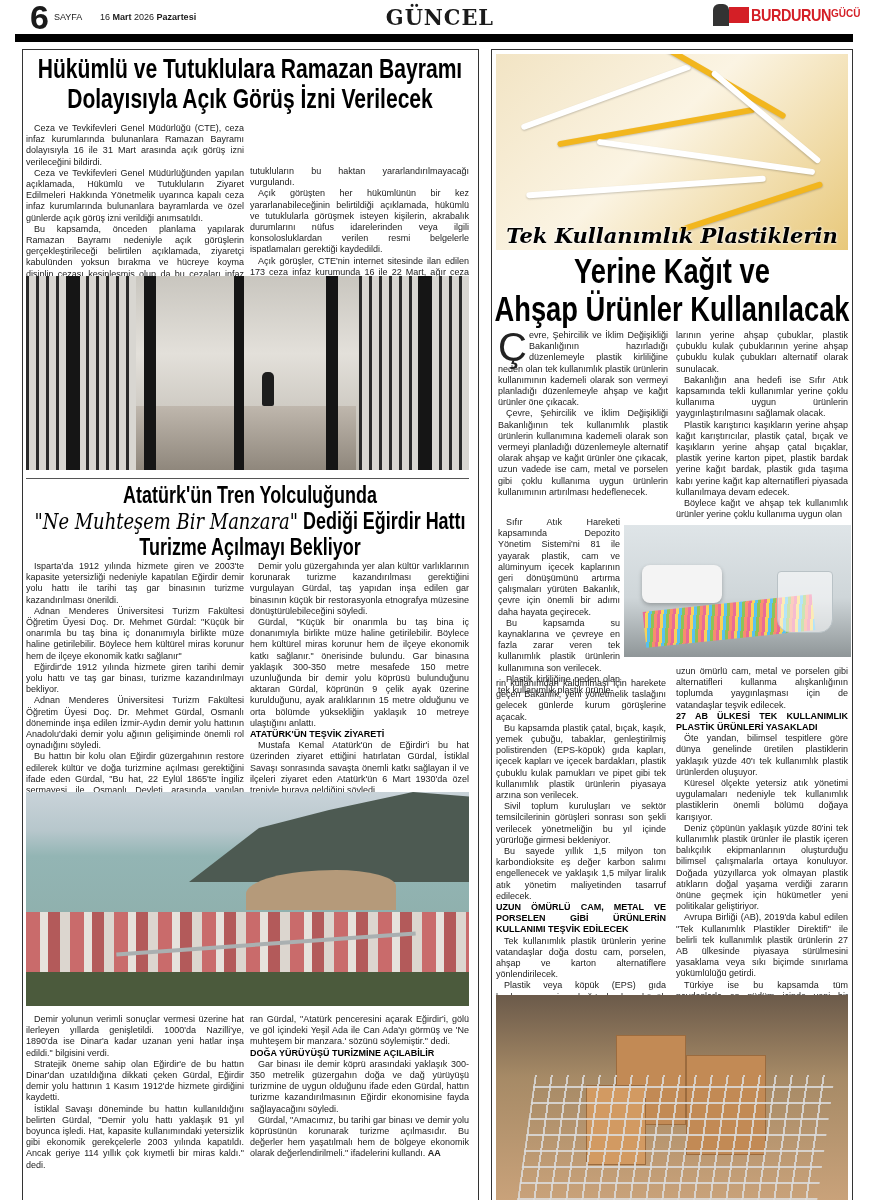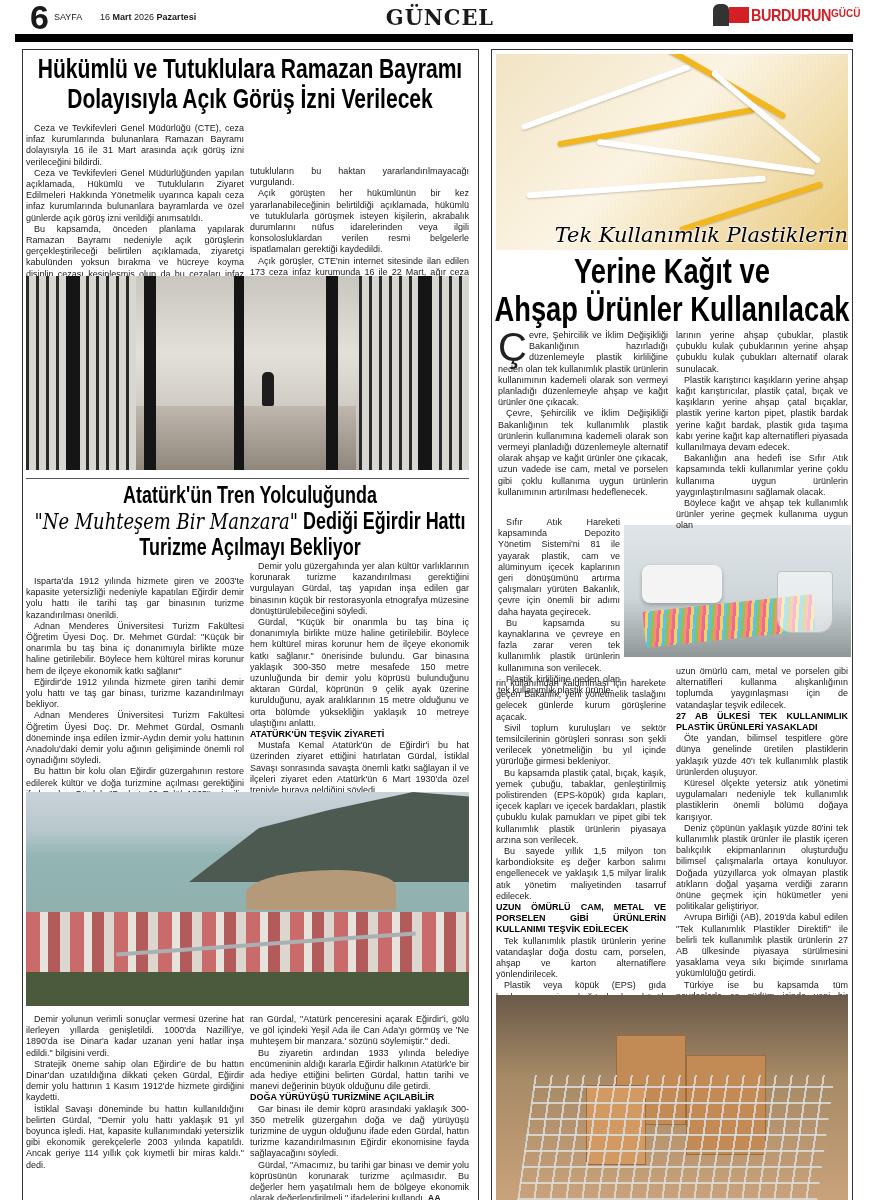--- a/index.html
+++ b/index.html
@@ -36,21 +36,21 @@
 .sep{position:absolute;left:26px;top:478px;width:443px;height:1px;background:#555}
 .lake{left:26px;top:792px;width:443px;height:214px;background:linear-gradient(180deg,#c9d3d9 0%,#b7c7cc 18%,#93b5b4 30%,#8fb0ad 60%,#6c7b6a 100%)}
 .lake .mtn{position:absolute;right:0;top:0;width:280px;height:90px;background:#4d5a52;clip-path:polygon(0 100%,25% 40%,50% 20%,80% 0,100% 5%,100% 100%)}
 .lake .town{position:absolute;left:0;top:120px;width:443px;height:60px;background:repeating-linear-gradient(90deg,#c96b6b 0 14px,#e6e2dc 14px 22px,#b35a5a 22px 34px,#dcd6cf 34px 44px)}
 .lake .beach{position:absolute;left:220px;top:78px;width:150px;height:40px;background:#b59a7a;border-radius:60% 40% 0 0}
 .lake .trees{position:absolute;left:0;top:180px;width:443px;height:34px;background:#4b5a3c}
 .lake .bridge{position:absolute;left:90px;top:150px;width:300px;height:4px;background:#aab0b1;transform:rotate(-4deg)}
 .cutlery{left:496px;top:54px;width:352px;height:196px;background:linear-gradient(135deg,#f2e4c4 0%,#fbf4e3 45%,#e8c87a 100%)}
 .cutlery .fork{position:absolute;height:6px;border-radius:3px;background:#fff;box-shadow:0 1px 2px rgba(0,0,0,.2)}
 .cutlery .fork.y{background:#f2b61e}
-.kicker{position:absolute;left:496px;top:223px;width:352px;text-align:right;font-family:"DejaVu Serif",serif;font-weight:normal;font-style:italic;font-size:21px;color:#000;text-shadow:0 0 3px #fff,0 0 3px #fff}
+.kicker{position:absolute;left:496px;top:223px;width:352px;text-align:center;font-family:"DejaVu Serif",serif;font-weight:bold;font-style:italic;font-size:21px;color:#000;text-shadow:0 0 3px #fff,0 0 3px #fff}
 .dropcap{float:left;font-size:40px;line-height:34px;font-weight:normal;margin:0 2px -2px 0;font-family:"Liberation Sans",sans-serif}
 .plastic{left:624px;top:525px;width:227px;height:132px;background:linear-gradient(180deg,#dfe5e8 0%,#cfd6d9 55%,#8f9698 100%)}
 .plastic .foam{position:absolute;left:18px;top:40px;width:80px;height:38px;background:#f4f4f4;border-radius:8px;box-shadow:0 2px 4px rgba(0,0,0,.25)}
 .plastic .straws{position:absolute;left:20px;top:78px;width:170px;height:36px;background:repeating-linear-gradient(100deg,#f06292 0 3px,#ffd54f 3px 6px,#4fc3f7 6px 9px,#8bc34a 9px 12px,#ff8a65 12px 15px);transform:rotate(-6deg);opacity:.9}
 .plastic .cup{position:absolute;right:18px;top:46px;width:56px;height:62px;background:rgba(255,255,255,.55);border:1px solid #b9c2c6;border-radius:4px 4px 14px 14px}
 .cart{left:496px;top:995px;width:352px;height:205px;background:linear-gradient(180deg,#6b5a4a 0%,#a68a66 40%,#c9a27a 100%)}
 .cart .bag{position:absolute;background:#c28a55;border:1px solid #9b6b3e}
 .cart .grid{position:absolute;left:30px;top:80px;width:300px;height:125px;background:repeating-linear-gradient(90deg,rgba(220,220,220,.85) 0 2px,transparent 2px 16px),repeating-linear-gradient(0deg,rgba(220,220,220,.85) 0 2px,transparent 2px 16px);transform:skewX(-8deg)}
 </style>
 </head>
@@ -100,21 +100,21 @@
   <div class="bar" style="left:392px;width:14px"></div>
   <div class="person"></div>
 </div>
 <div class="sep"></div>
 
 <div class="hl" style="left:-40px;top:483px;width:580px;font-size:23px;">
   <div>Atatürk'ün Tren Yolculuğunda</div>
   <div><span style="font-family:'DejaVu Serif',serif;font-style:italic;font-weight:normal;">"Ne Muhteşem Bir Manzara"</span><span> Dediği Eğirdir Hattı</span></div>
   <div>Turizme Açılmayı Bekliyor</div>
 </div>
-<div class="col" style="left:26px;top:576px;width:218px;">
+<div class="col" style="left:26px;top:561px;width:218px;">
   <p>Isparta'da 1912 yılında hizmete giren ve 2003'te kapasite yetersizliği nedeniyle kapatılan Eğirdir demir yolu hattı ile tarihi taş gar binasının turizme kazandırılması önerildi.</p>
   <p>Adnan Menderes Üniversitesi Turizm Fakültesi Öğretim Üyesi Doç. Dr. Mehmet Gürdal: "Küçük bir onarımla bu taş bina iç donanımıyla birlikte müze haline getirilebilir. Böylece hem kültürel miras korunur hem de ilçeye ekonomik katkı sağlanır"</p>
   <p>Eğirdir'de 1912 yılında hizmete giren tarihi demir yolu hattı ve taş gar binası, turizme kazandırılmayı bekliyor.</p>
   <p>Adnan Menderes Üniversitesi Turizm Fakültesi Öğretim Üyesi Doç. Dr. Mehmet Gürdal, Osmanlı döneminde inşa edilen İzmir-Aydın demir yolu hattının Anadolu'daki demir yolu ağının gelişiminde önemli rol oynadığını söyledi.</p>
   <p>Bu hattın bir kolu olan Eğirdir güzergahının restore edilerek kültür ve doğa turizmine açılması gerektiğini ifade eden Gürdal, "Bu hat, 22 Eylül 1865'te İngiliz sermayesi ile Osmanlı Devleti arasında yapılan anlaşma kapsamında 'Osmanlı Demiryolu Şirketi' tarafından inşa</p>
 </div>
 <div class="col" style="left:250px;top:561px;width:219px;">
   <p>Demir yolu güzergahında yer alan kültür varlıklarının korunarak turizme kazandırılması gerektiğini vurgulayan Gürdal, taş yapıdan inşa edilen gar binasının küçük bir restorasyonla etnografya müzesine dönüştürülebileceğini söyledi.</p>
   <p>Gürdal, "Küçük bir onarımla bu taş bina iç donanımıyla birlikte müze haline getirilebilir. Böylece hem kültürel miras korunur hem de ilçeye ekonomik katkı sağlanır." önerisinde bulundu. Gar binasına yaklaşık 300-350 metre mesafede 150 metre uzunluğunda bir demir yolu köprüsü bulunduğunu aktaran Gürdal, köprünün 9 çelik ayak üzerine kurulduğunu, ayak aralıklarının 15 metre olduğunu ve orta bölümde yüksekliğin yaklaşık 10 metreye ulaştığını anlattı.</p>
   <p class="sub">ATATÜRK'ÜN TEŞVİK ZİYARETİ</p>
@@ -129,21 +129,20 @@
   <div class="trees"></div>
 </div>
 <div class="col" style="left:26px;top:1014px;width:218px;">
   <p>Demir yolunun verimli sonuçlar vermesi üzerine hat ilerleyen yıllarda genişletildi. 1000'da Nazilli'ye, 1890'da ise Dinar'a kadar uzanan yeni hatlar inşa edildi." bilgisini verdi.</p>
   <p>Stratejik öneme sahip olan Eğirdir'e de bu hattın Dinar'dan uzatıldığına dikkati çeken Gürdal, Eğirdir demir yolu hattının 1 Kasım 1912'de hizmete girdiğini kaydetti.</p>
   <p>İstiklal Savaşı döneminde bu hattın kullanıldığını belirten Gürdal, "Demir yolu hattı yaklaşık 91 yıl boyunca işledi. Hat, kapasite kullanımındaki yetersizlik gibi ekonomik gerekçelerle 2003 yılında kapatıldı. Ancak geriye 114 yıllık çok kıymetli bir miras kaldı." dedi.</p>
 
 </div>
 <div class="col" style="left:250px;top:1014px;width:219px;">
   <p class="noind">ran Gürdal, "Atatürk penceresini açarak Eğirdir'i, gölü ve göl içindeki Yeşil Ada ile Can Ada'yı görmüş ve 'Ne muhteşem bir manzara.' sözünü söylemiştir." dedi.</p>
-  <p>Bu ziyaretin ardından 1933 yılında belediye encümeninin aldığı kararla Eğirdir halkının Atatürk'e bir ada hediye ettiğini belirten Gürdal, hattın tarihi ve manevi değerinin büyük olduğunu dile getirdi.</p>
   <p class="sub">DOĞA YÜRÜYÜŞÜ TURİZMİNE AÇILABİLİR</p>
   <p>Gar binası ile demir köprü arasındaki yaklaşık 300-350 metrelik güzergahın doğa ve dağ yürüyüşü turizmine de uygun olduğunu ifade eden Gürdal, hattın turizme kazandırılmasının Eğirdir ekonomisine fayda sağlayacağını söyledi.</p>
   <p><span>Gürdal, "Amacımız, bu tarihi gar binası ve demir yolu köprüsünün korunarak turizme açılmasıdır. Bu değerler hem yaşatılmalı hem de bölgeye ekonomik olarak değerlendirilmeli." ifadelerini kullandı.</span> <span class="aa">AA</span></p>
 </div>
 
 <div class="box boxR"></div>
 
 <div class="img cutlery">
   <div class="fork" style="left:20px;top:40px;width:180px;transform:rotate(-20deg)"></div>
   <div class="fork y" style="left:60px;top:70px;width:200px;transform:rotate(-10deg)"></div>
@@ -168,33 +167,33 @@
   <p>Bu kapsamda su kaynaklarına ve çevreye en fazla zarar veren tek kullanımlık plastik ürünlerin kullanımına son verilecek.</p>
   <p>Plastik kirliliğine neden olan tek kullanımlık plastik ürünle-</p>
 </div>
 <div class="img plastic">
   <div class="foam"></div>
   <div class="straws"></div>
   <div class="cup"></div>
 </div>
 <div class="col" style="left:496px;top:678px;width:170px;">
   <p class="noind">rin kullanımdan kaldırılması için harekete geçen Bakanlık, yeni yönetmelik taslağını gelecek günlerde kurum görüşlerine açacak.</p>
+  <p>Bu kapsamda plastik çatal, bıçak, kaşık, yemek çubuğu, tabaklar, genleştirilmiş polistirenden (EPS-köpük) gıda kapları, içecek kapları ve içecek bardakları, plastik çubuklu kulak pamukları ve pipet gibi tek kullanımlık plastik ürünlerin piyasaya arzına son verilecek.</p>
   <p>Sivil toplum kuruluşları ve sektör temsilcilerinin görüşleri sonrası son şekli verilecek yönetmeliğin bu yıl içinde yürürlüğe girmesi bekleniyor.</p>
-  <p>Bu kapsamda plastik çatal, bıçak, kaşık, yemek çubuğu, tabaklar, genleştirilmiş polistirenden (EPS-köpük) gıda kapları, içecek kapları ve içecek bardakları, plastik çubuklu kulak pamukları ve pipet gibi tek kullanımlık plastik ürünlerin piyasaya arzına son verilecek.</p>
   <p>Bu sayede yıllık 1,5 milyon ton karbondioksite eş değer karbon salımı engellenecek ve yaklaşık 1,5 milyar liralık atık yönetim maliyetinden tasarruf edilecek.</p>
   <p class="sub">UZUN ÖMÜRLÜ CAM, METAL VE PORSELEN GİBİ ÜRÜNLERİN KULLANIMI TEŞVİK EDİLECEK</p>
   <p>Tek kullanımlık plastik ürünlerin yerine vatandaşlar doğa dostu cam, porselen, ahşap ve karton alternatiflere yönlendirilecek.</p>
   <p>Plastik veya köpük (EPS) gıda kaplarının yerine kağıt kaplar, köpük bardakların yerine kağıt bardaklar, plastik balon çubuk-</p>
 </div>
 
 <div class="col" style="left:676px;top:330px;width:172px;">
   <p class="noind">larının yerine ahşap çubuklar, plastik çubuklu kulak çubuklarının yerine ahşap çubuklu kulak çubukları alternatif olarak sunulacak.</p>
+  <p>Bakanlığın ana hedefi ise Sıfır Atık kapsamında tekli kullanımlar yerine çoklu kullanıma uygun ürünlerin yaygınlaştırılmasını sağlamak olacak.</p>
   <p>Plastik karıştırıcı kaşıkların yerine ahşap kağıt karıştırıcılar, plastik çatal, bıçak ve kaşıkların yerine ahşap çatal bıçaklar, plastik yerine karton pipet, plastik bardak yerine kağıt bardak, plastik gıda taşıma kabı yerine kağıt kap alternatifleri piyasada kullanılmaya devam edecek.</p>
-  <p>Bakanlığın ana hedefi ise Sıfır Atık kapsamında tekli kullanımlar yerine çoklu kullanıma uygun ürünlerin yaygınlaştırılmasını sağlamak olacak.</p>
-  <p>Böylece kağıt ve ahşap tek kullanımlık ürünler yerine geçmek kullanıma uygun olan</p>
+  <p>Böylece kağıt ve ahşap tek kullanımlık ürünler yerine çoklu kullanıma uygun olan</p>
 </div>
 <div class="col" style="left:676px;top:666px;width:172px;">
   <p class="noind">uzun ömürlü cam, metal ve porselen gibi alternatifleri kullanma alışkanlığının toplumda yaygınlaşması için de vatandaşlar teşvik edilecek.</p>
   <p class="sub">27 AB ÜLKESİ TEK KULLANIMLIK PLASTİK ÜRÜNLERİ YASAKLADI</p>
   <p>Öte yandan, bilimsel tespitlere göre dünya genelinde üretilen plastiklerin yaklaşık yüzde 40'ı tek kullanımlık plastik ürünlerden oluşuyor.</p>
   <p>Küresel ölçekte yetersiz atık yönetimi uygulamaları nedeniyle tek kullanımlık plastiklerin önemli bölümü doğaya karışıyor.</p>
   <p>Deniz çöpünün yaklaşık yüzde 80'ini tek kullanımlık plastik ürünler ile plastik içeren balıkçılık ekipmanlarının oluşturduğu bilimsel çalışmalarla ortaya konuluyor. Doğada yüzyıllarca yok olmayan plastik atıkların doğal yaşama verdiği zararın önüne geçmek için hükümetler yeni politikalar geliştiriyor.</p>
   <p>Avrupa Birliği (AB), 2019'da kabul edilen "Tek Kullanımlık Plastikler Direktifi" ile belirli tek kullanımlık plastik ürünlerin 27 AB ülkesinde piyasaya sürülmesini yasaklama veya sıkı biçimde sınırlama yükümlülüğü getirdi.</p>
   <p><span>Türkiye ise bu kapsamda tüm paydaşlarla eş güdüm içinde yeni bir yönetmelik için hazırlık yapıyor.</span> <span class="aa">AA</span></p>
 </div>

